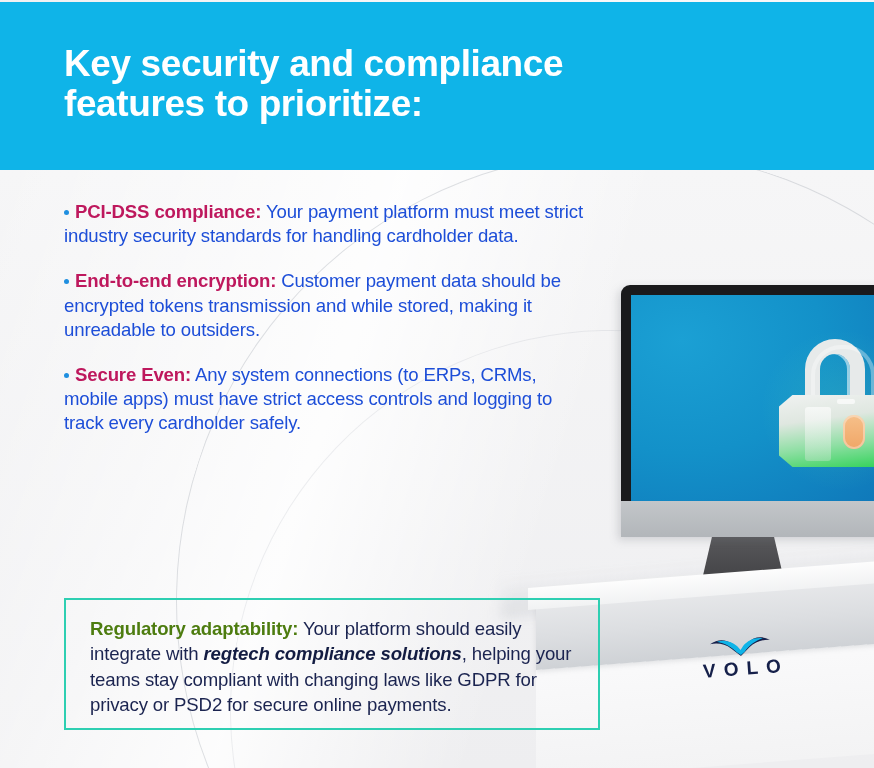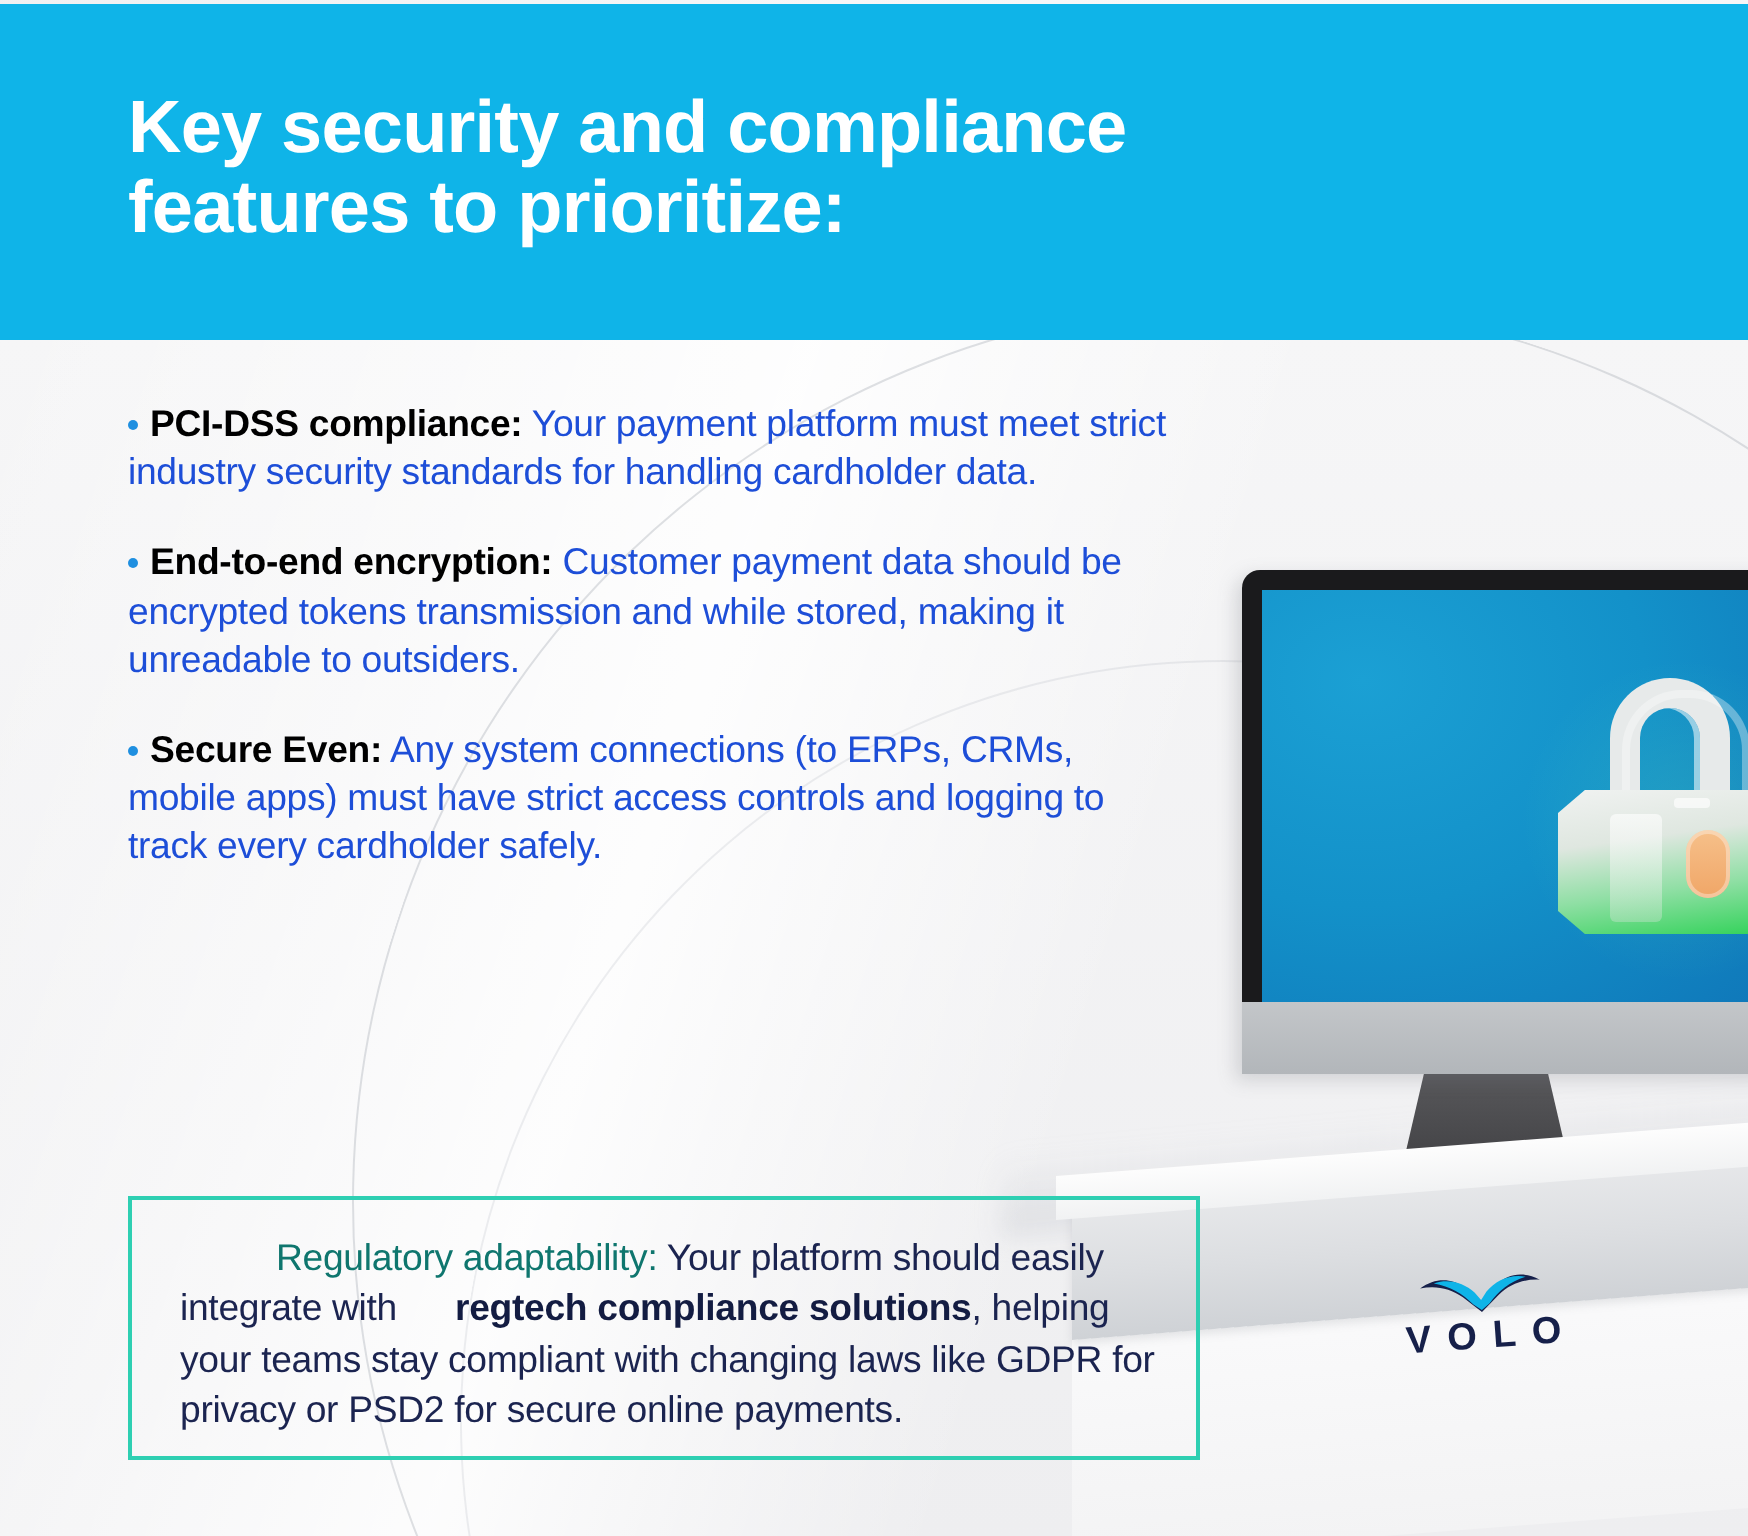--- a/index.html
+++ b/index.html
@@ -99,21 +99,21 @@
   .bullet-dot {
     display: inline-block;
     width: 5px; height: 5px;
     border-radius: 50%;
     background: #1f8fe0;
     vertical-align: 3px;
     margin-right: 6px;
   }
   .bullet-term {
     font-weight: 700;
-    color: #000000;
+    color: #be185d;
   }
   .bullet-body { color: #1d4ed8; }
 
   
   .callout {
     position: absolute;
     left: 64px;
     top: 598px;
     width: 536px;
     height: 132px;
@@ -121,28 +121,27 @@
     border: 2px solid #2ecfb2;
     padding: 16px 20px 0 24px;
   }
   .callout-text {
     color: #1b2450;
     font-size: 18.6px;
     line-height: 1.36;
     letter-spacing: -0.15px;
   }
   .callout-term {
-    font-weight: 400;
-    color: #0f766e;
-    margin-left: 48px;
+    font-weight: 700;
+    color: #4d7c0f;
   }
   .callout-em {
     font-weight: 700;
+    font-style: italic;
     color: #131c42;
-    margin-left: 24px;
   }
 
   
   .desk {
     position: absolute;
     left: 536px;
     top: 598px;
     width: 360px;
     height: 72px;
     background: linear-gradient(180deg, #e9eaec 0%, #dcdee1 55%, #cfd2d6 100%);

